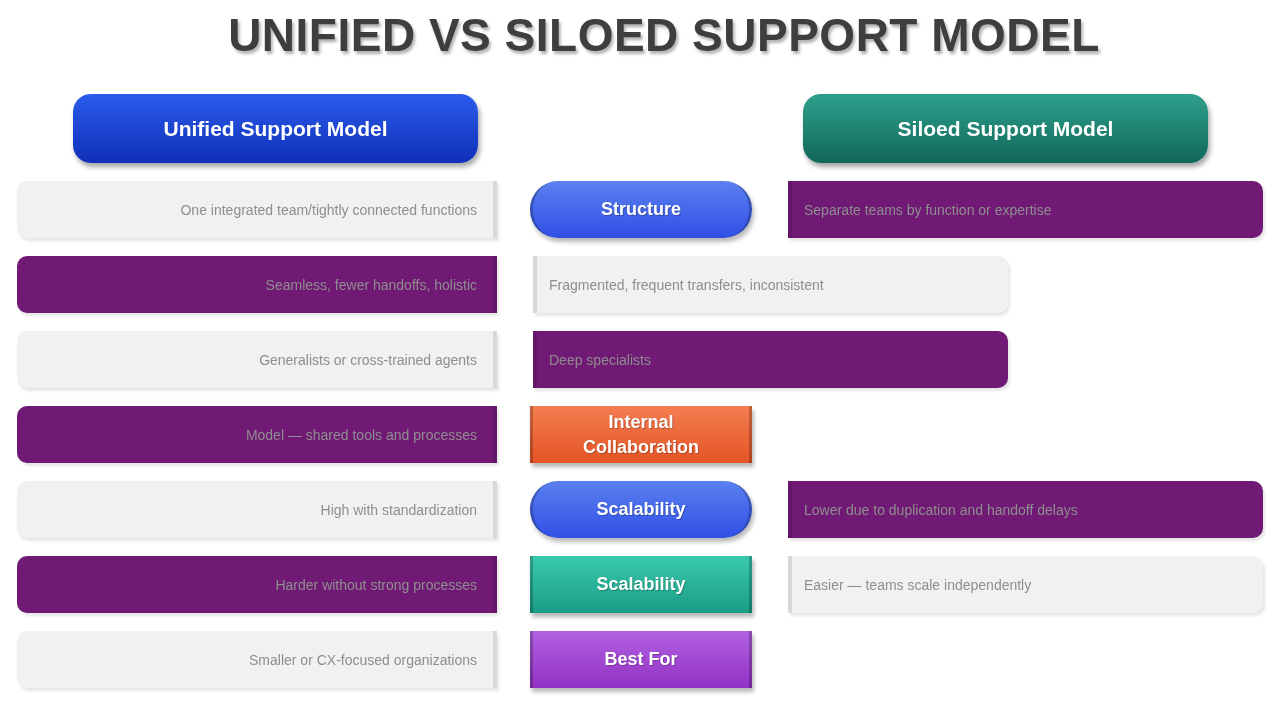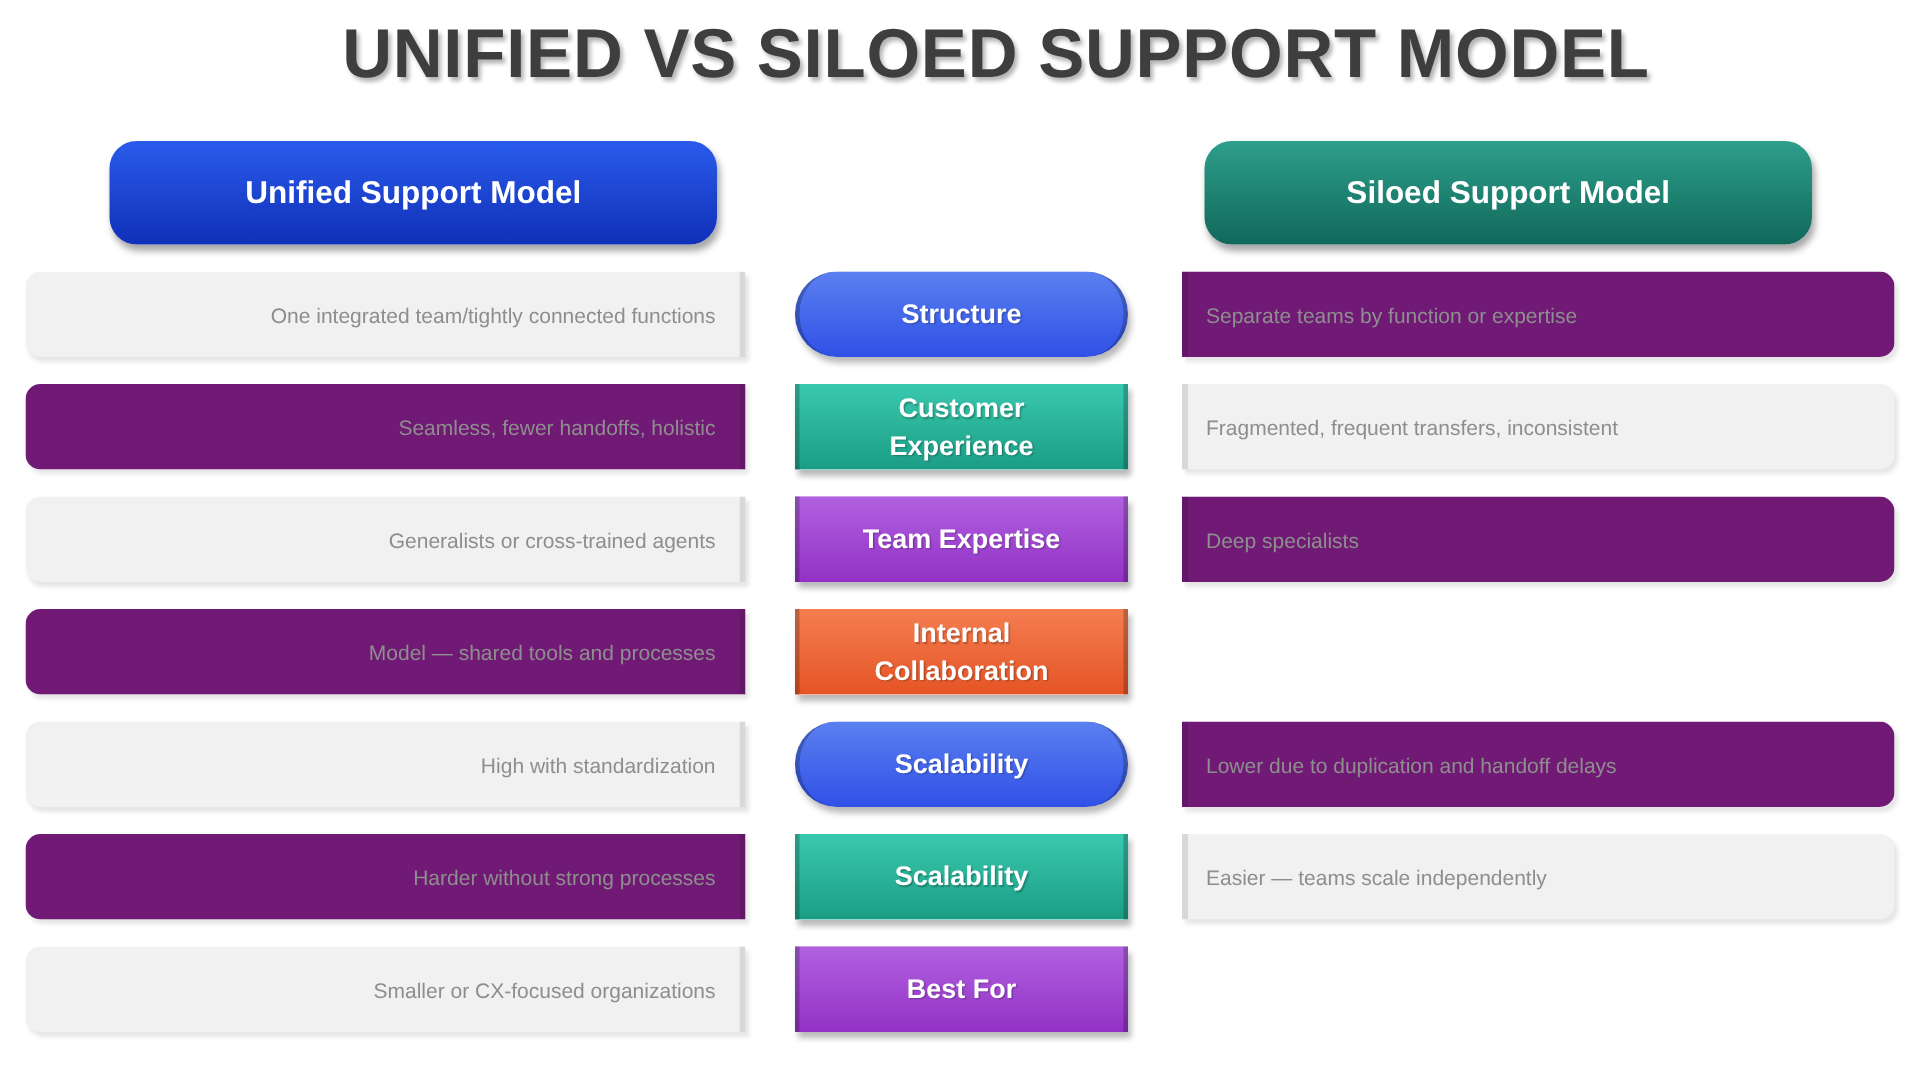--- a/index.html
+++ b/index.html
@@ -128,28 +128,25 @@
 <div class="grid">
 
   <div class="row">
     <div class="cell cell-left shade-light">One integrated team/tightly connected functions</div>
     <div class="cat" data-cat="blue">Structure</div>
     <div class="cell cell-right shade-dark">Separate teams by function or expertise</div>
   </div>
 
   <div class="row">
     <div class="cell cell-left shade-dark">Seamless, fewer handoffs, holistic</div>
-    <div class="cat" data-cat="teal">Customer
-Experience</div>
     <div class="cell cell-right shade-light">Fragmented, frequent transfers, inconsistent</div>
   </div>
 
   <div class="row">
     <div class="cell cell-left shade-light">Generalists or cross-trained agents</div>
-    <div class="cat" data-cat="purple">Team Expertise</div>
     <div class="cell cell-right shade-dark">Deep specialists</div>
   </div>
 
   <div class="row">
     <div class="cell cell-left shade-dark">Model — shared tools and processes</div>
     <div class="cat" data-cat="orange">Internal
 Collaboration</div>
   </div>
 
   <div class="row">

